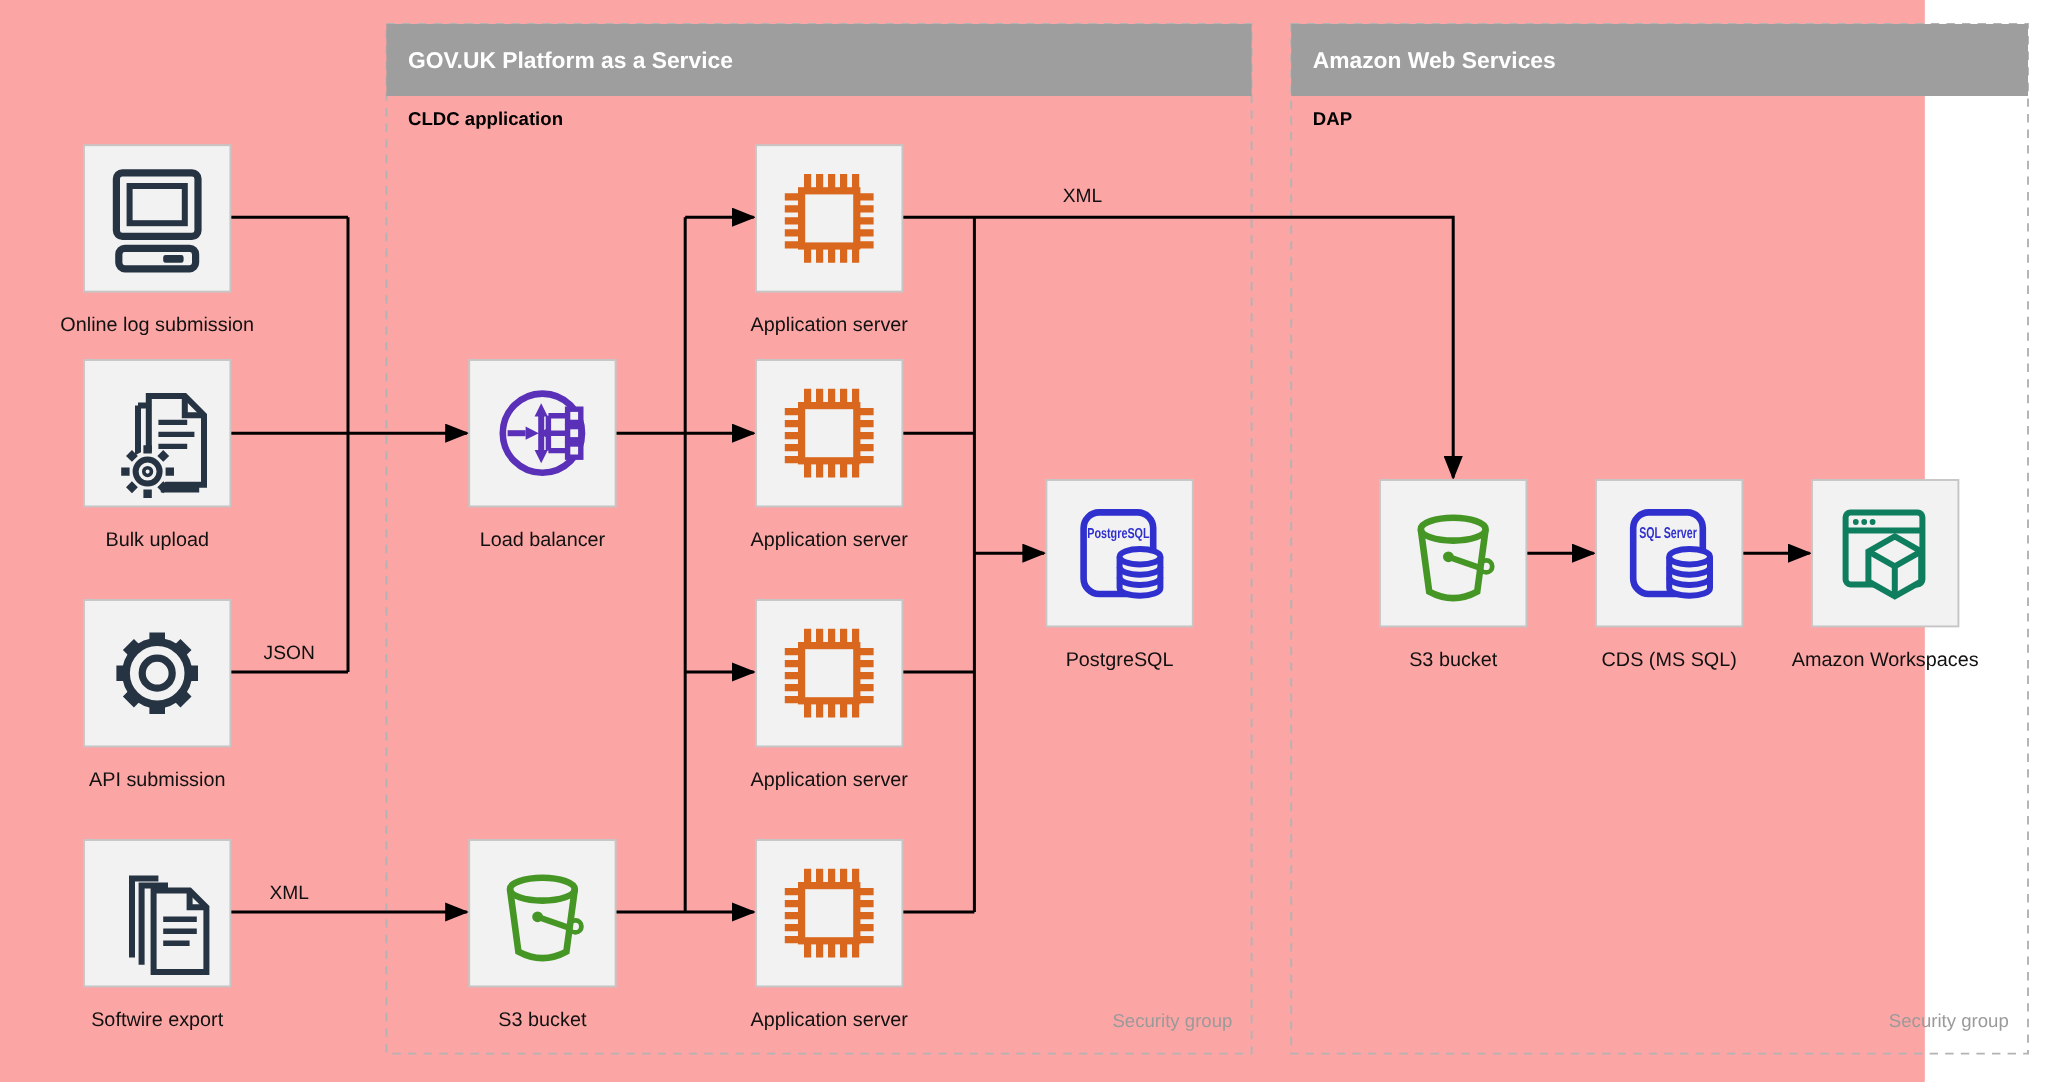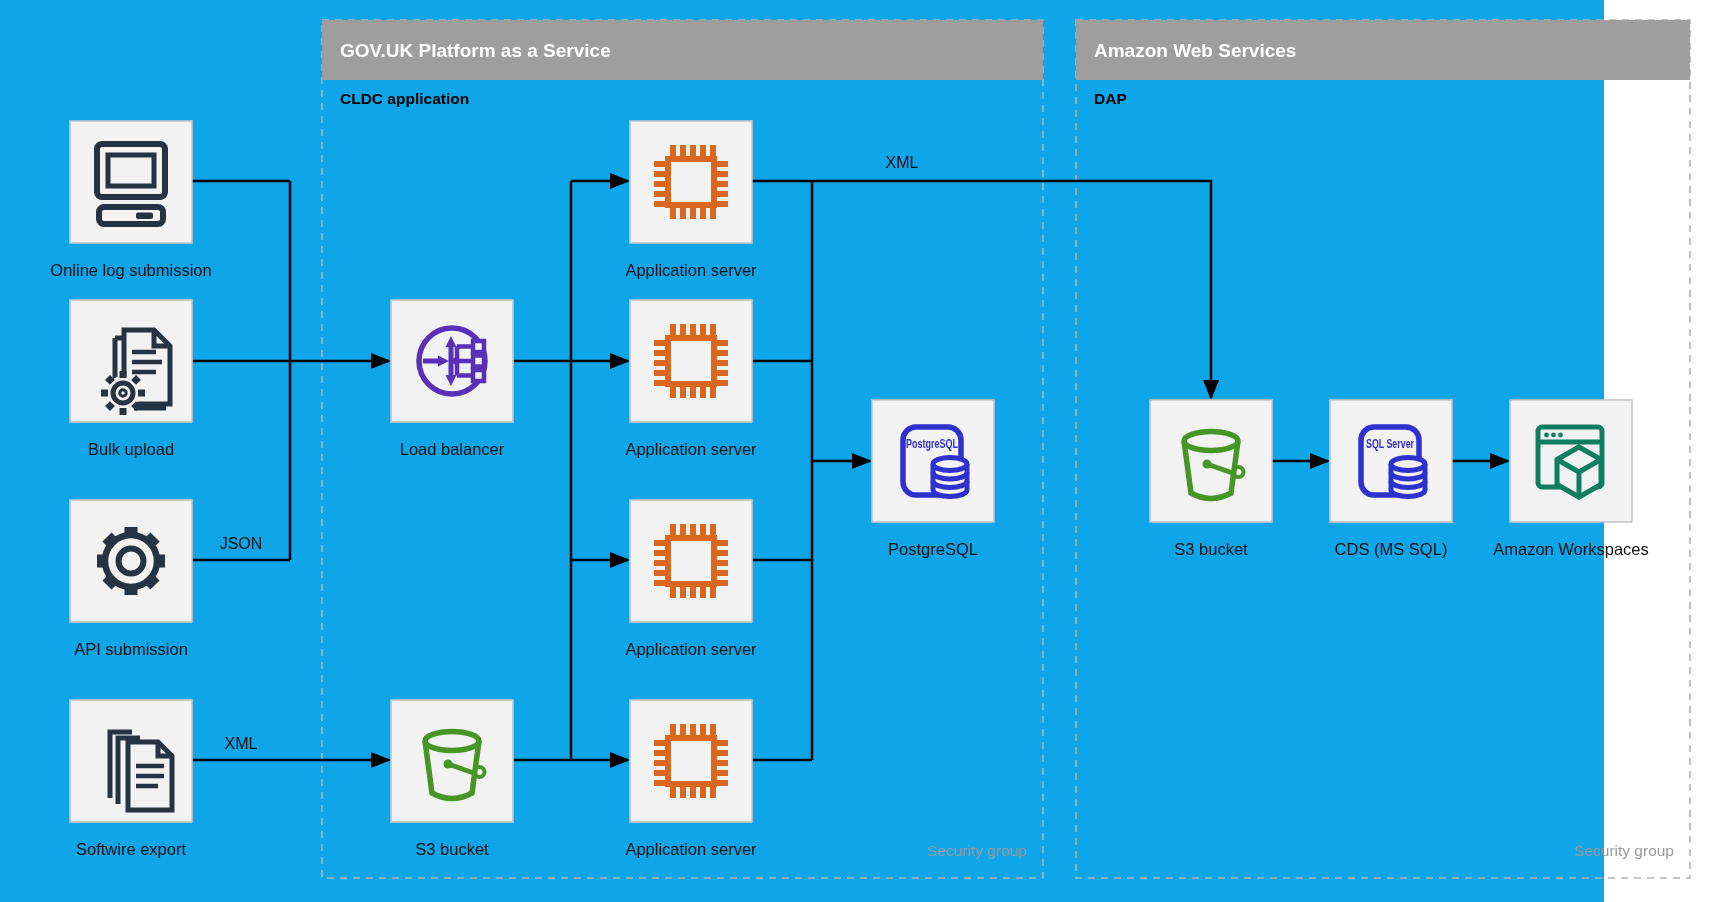--- a/index.html
+++ b/index.html
@@ -1,16 +1,16 @@
 <!DOCTYPE html>
 <html><head>
 <meta charset="utf-8">
 <style>
   html,body{margin:0;padding:0;background:#ffffff;}
-  .stage{width:1604px;height:902px;position:relative;background:#0ea5e9;}
+  .stage{width:1604px;height:902px;position:relative;background:#fca5a5;}
   svg{display:block;font-family:"Liberation Sans",sans-serif;}
   .banner-title{font:700 19px "Liberation Sans",sans-serif;fill:#ffffff;}
   .sublabel{font:700 15.5px "Liberation Sans",sans-serif;fill:#000000;}
   .footer-label{font:15.5px "Liberation Sans",sans-serif;fill:#9a9a9a;}
   .node-label{font:16.5px "Liberation Sans",sans-serif;fill:#111111;text-anchor:middle;}
   .edge-label{font:16px "Liberation Sans",sans-serif;fill:#111111;text-anchor:middle;}
   .icon-text{font:700 12px "Liberation Sans",sans-serif;fill:#3030cf;text-anchor:middle;}
   .icon-text-sql{font:700 13px "Liberation Sans",sans-serif;fill:#3030cf;text-anchor:middle;}
   .edge{stroke:#000;stroke-width:2.5;fill:none;}
   .nodebox{fill:#f2f2f2;stroke:#c6c6c6;stroke-width:1.6;}

